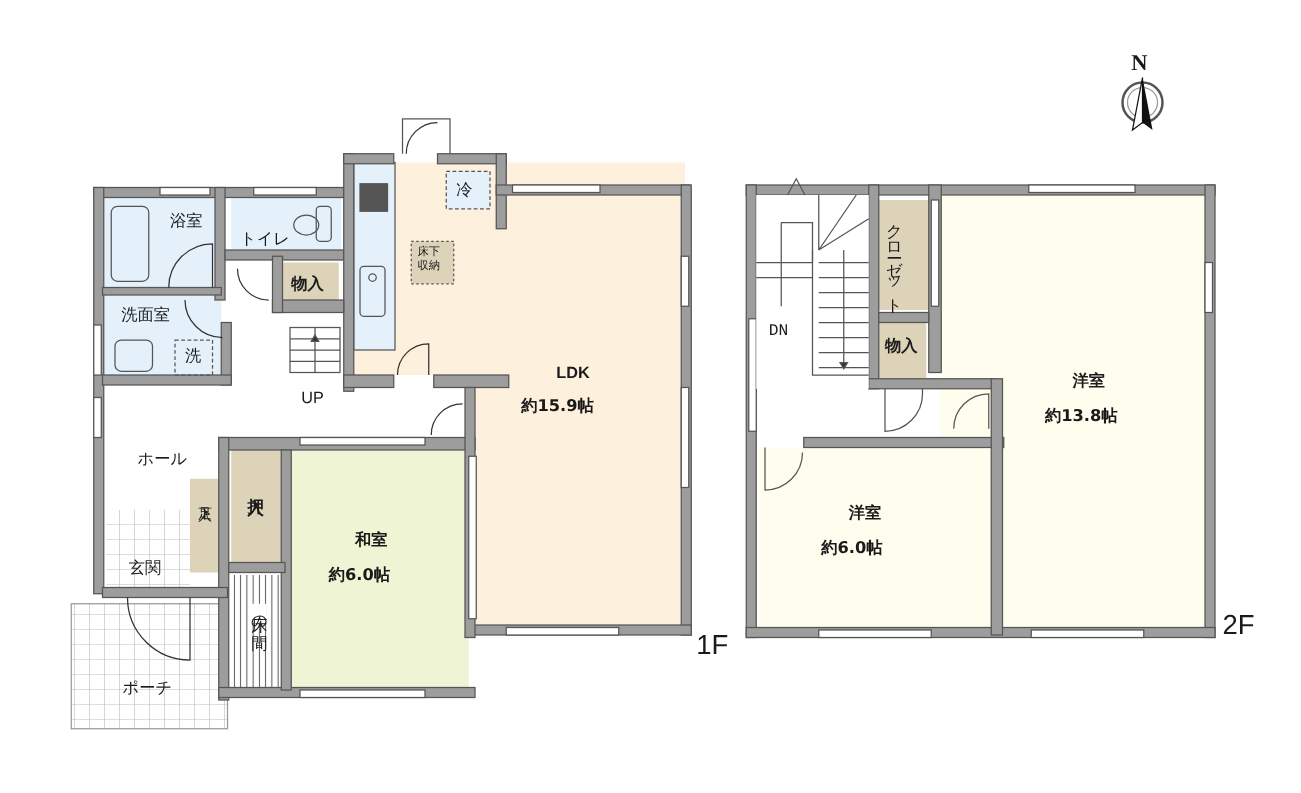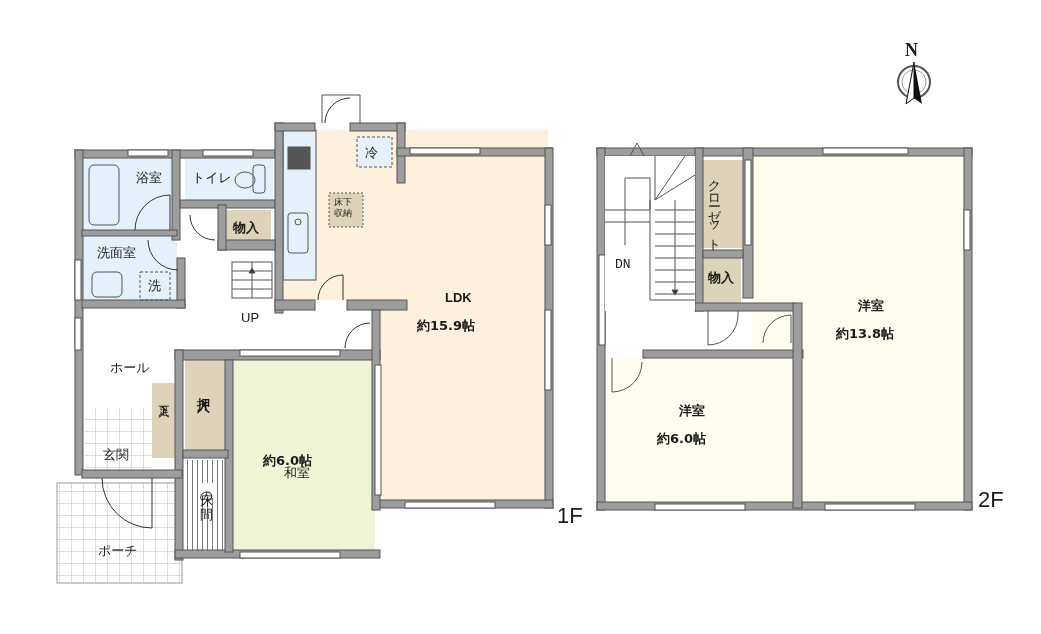--- a/index.html
+++ b/index.html
@@ -169,32 +169,32 @@
     <circle r="16" fill="none" stroke="#555" stroke-width="2"></circle>
     <circle r="12" fill="none" stroke="#999" stroke-width="1"></circle>
     <path d="M0 -20 L8 22 L0 16 Z" fill="#111"></path>
     <path d="M0 -20 L-8 22 L0 16 Z" fill="#ffffff" stroke="#111" stroke-width="1"></path>
   </g>
 </svg>
 
 <div class="lbl big" style="left:905px;top:40px;font-family:'Liberation Serif',serif;font-weight:bold;font-size:18px;">N</div>
 
 <div class="lbl mid" style="left:136px;top:170px;">浴室</div>
-<div class="lbl mid" style="left:192px;top:170px;">トイレ</div>
+<div class="lbl mid" style="left:192px;top:184px;">トイレ</div>
 <div class="lbl mid" style="left:233px;top:220px;font-weight:bold;">物入</div>
 <div class="lbl mid" style="left:97px;top:245px;">洗面室</div>
 <div class="lbl mid" style="left:148px;top:278px;">洗</div>
 <div class="lbl mid" style="left:241px;top:310px;font-family:'Liberation Sans',sans-serif;">UP</div>
 <div class="lbl mid" style="left:110px;top:348px;margin-top:12px;">ホール</div>
 <div class="vlbl sm" style="left:158px;top:397px;">下足入</div>
 <div class="lbl mid" style="left:103px;top:426px;margin-top:21px;">玄関</div>
 <div class="lbl mid" style="left:98px;top:543px;">ポーチ</div>
 <div class="vlbl mid" style="left:197px;top:388px;font-weight:bold;">押入</div>
 <div class="vlbl mid" style="left:200px;top:483px;background:#fff;">床の間</div>
-<div class="lbl big" style="left:284px;top:425px;font-weight:normal;margin-top:40px;">和室</div>
+<div class="lbl big" style="left:284px;top:425px;font-weight:bold;">和室</div>
 <div class="lbl big" style="left:263px;top:453px;font-weight:bold;">約6.0帖</div>
 <div class="lbl big" style="left:445px;top:290px;font-weight:bold;font-family:'Liberation Sans',sans-serif;">LDK</div>
 <div class="lbl big" style="left:417px;top:318px;font-weight:bold;">約15.9帖</div>
 <div class="vlbl" style="left:334px;top:197px;font-size:9px;writing-mode:horizontal-tb;width:24px;white-space:normal;text-align:left;line-height:1.2;">床下収納</div>
 <div class="lbl mid" style="left:365px;top:145px;">冷</div>
 <div class="lbl floor" style="left:557px;top:487px;margin-top:16px;">1F</div>
 
 <div class="lbl mid" style="left:615px;top:230px;font-family:Liberation Mono, monospace;margin-top:27px;">DN</div>
 <div class="vlbl mid" style="left:708px;top:170px;height:75px;">クローゼット</div>
 <div class="lbl mid" style="left:708px;top:270px;font-weight:bold;">物入</div>

